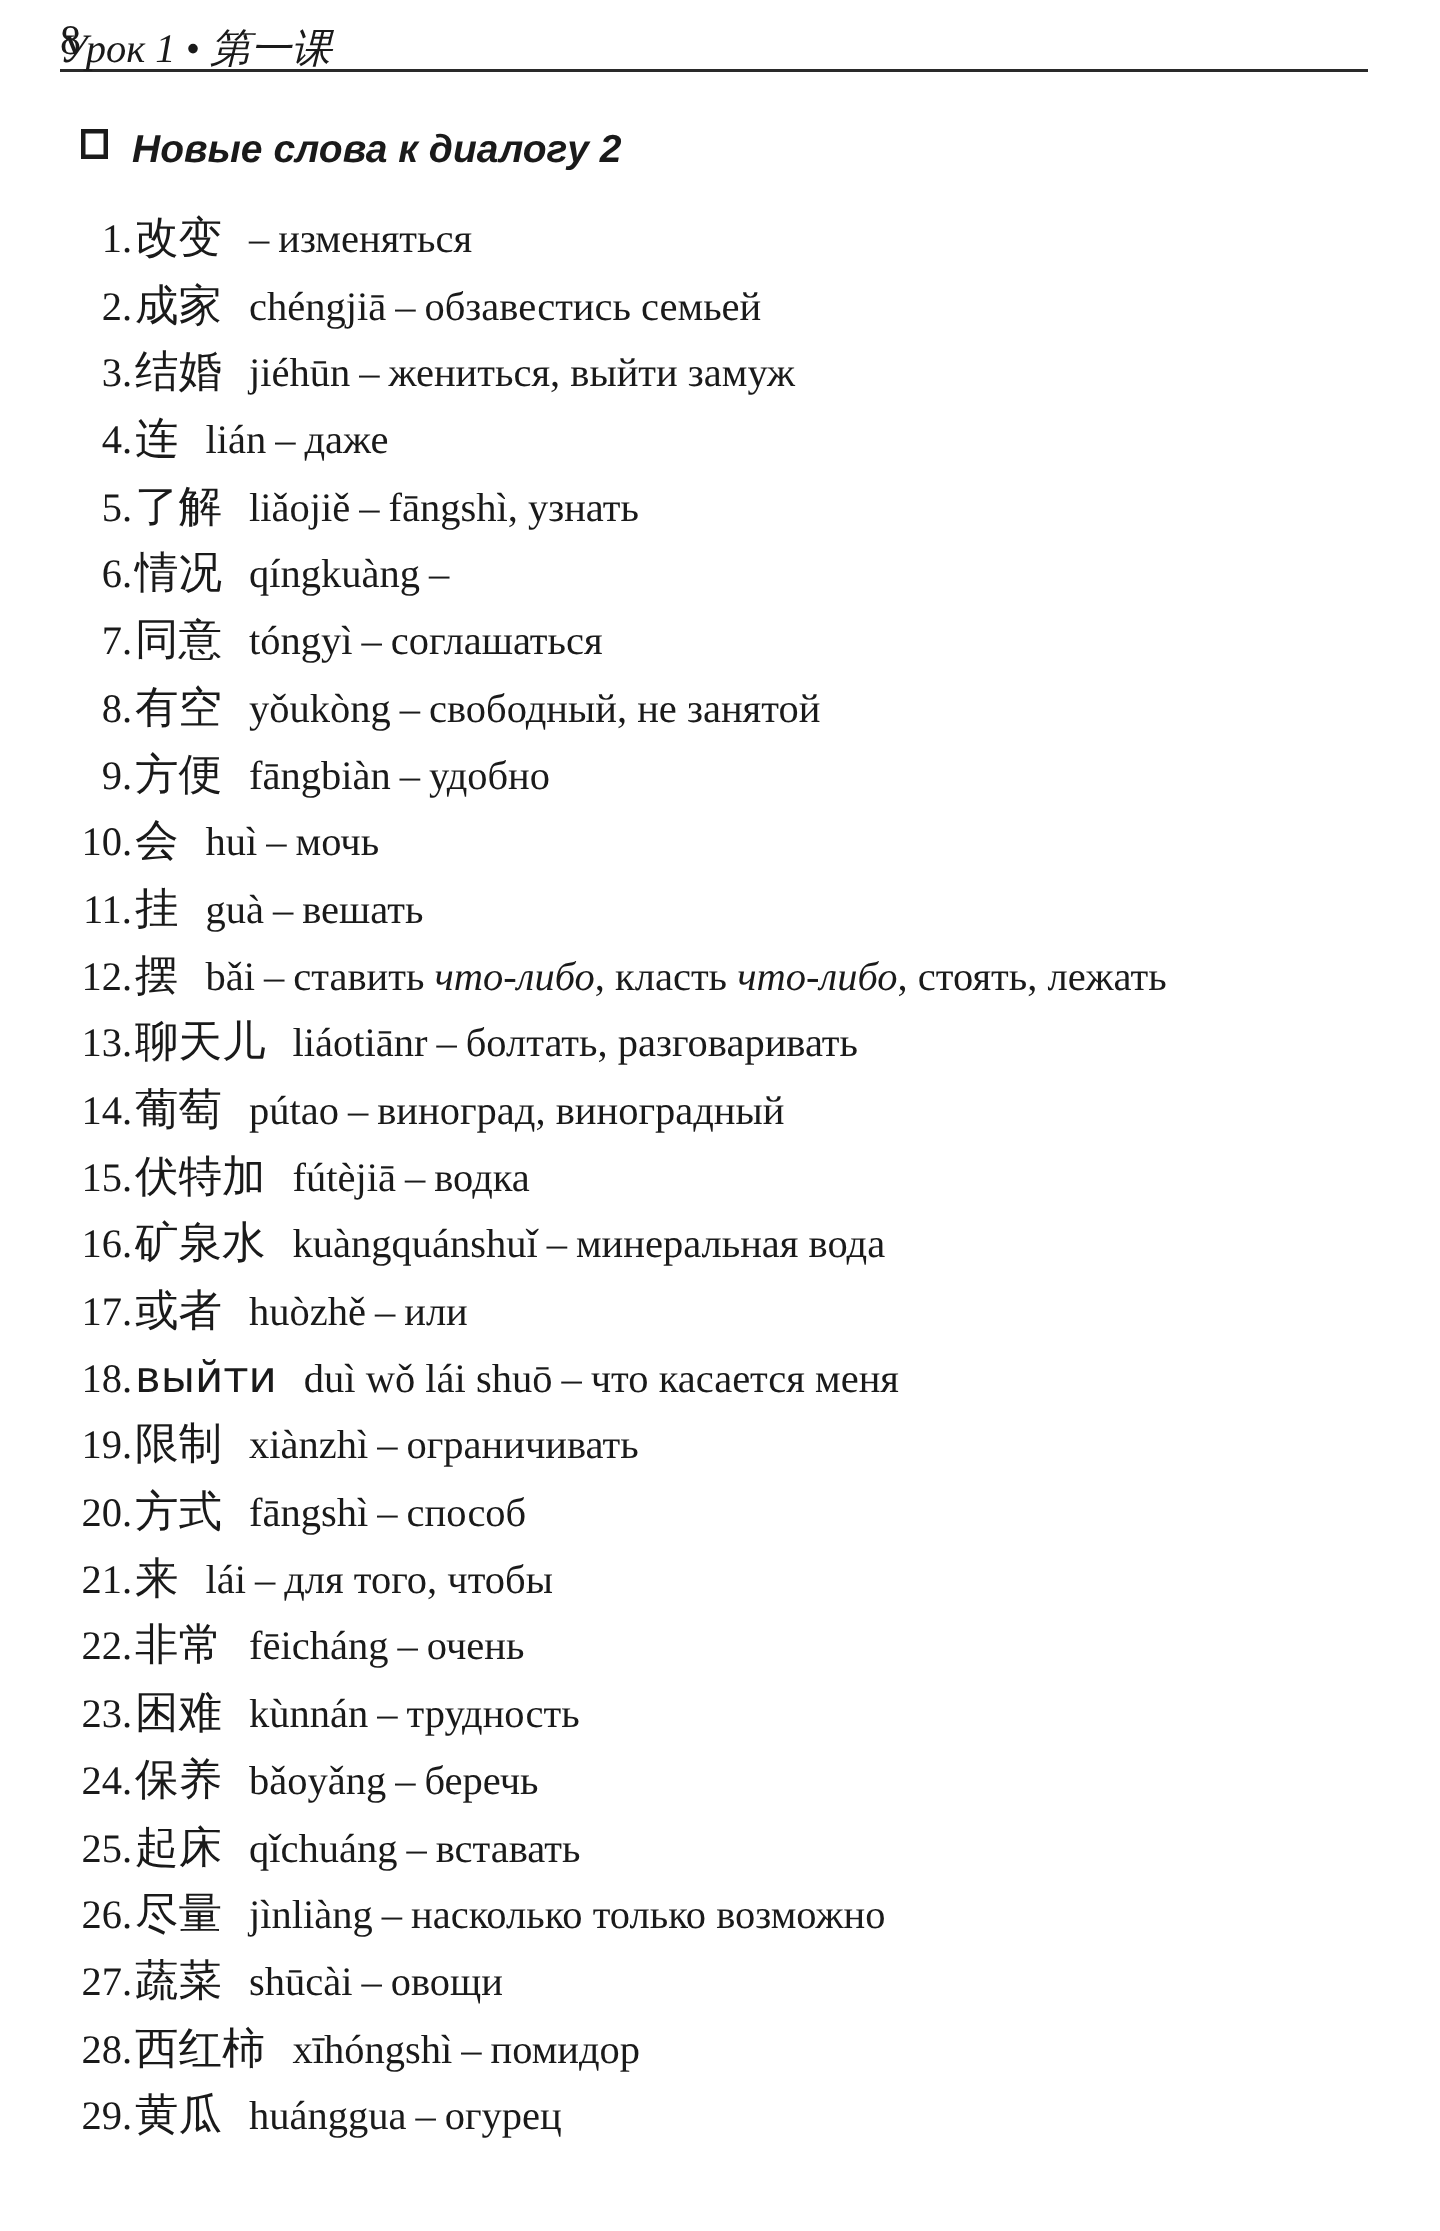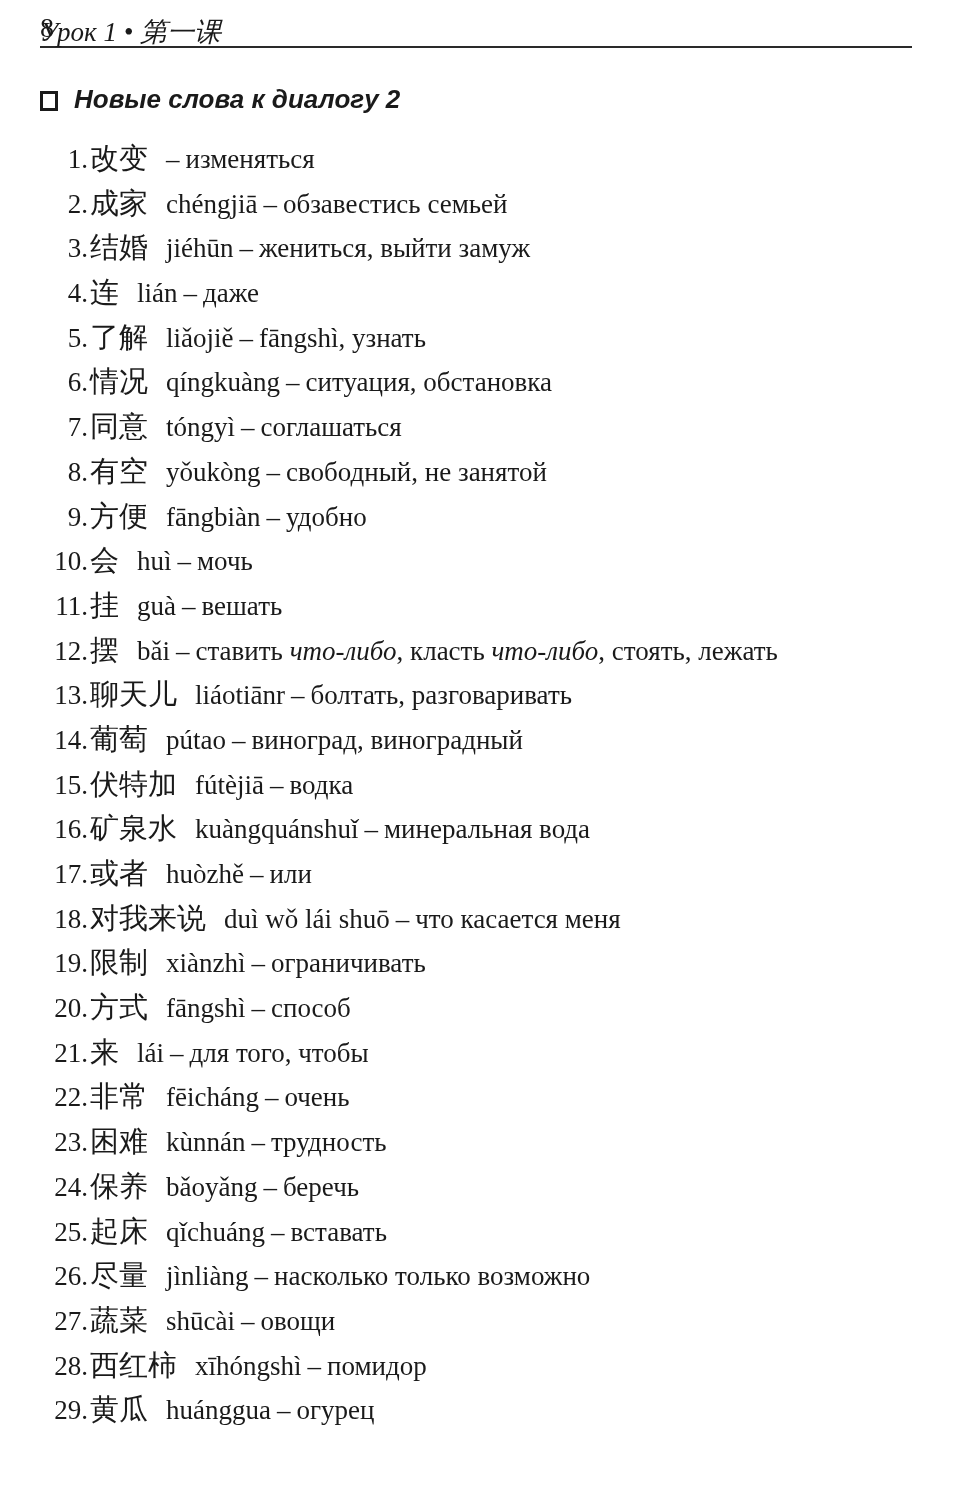--- a/index.html
+++ b/index.html
@@ -1,21 +1,21 @@
 <!DOCTYPE html>
 <html><head>
 <meta charset="utf-8">
 <style>
   html, body { margin: 0; padding: 0; background: #ffffff; }
   body { width: 960px; height: 1487px; position: relative; overflow: hidden; color: #1a1a1a;
          font-family: "Liberation Serif", "DejaVu Serif", serif; }
   .header { position: absolute; left: 40px; top: 8px; width: 872px; height: 38px; border-bottom: 2px solid #2a2a2a; }
   .page-num { position: absolute; left: 0; top: 4px; font-size: 28px; }
   .running-title { position: absolute; left: 0; right: 0; top: 6px; font-size: 27px; font-style: italic; }
-  .section-title { position: absolute; left: 40px; top: 84px; display: flex; align-items: center; }
+  .section-title { position: absolute; left: 54px; top: 84px; display: flex; align-items: flex-start; }
   .box-icon { width: 18px; height: 20px; border: 3px solid #1a1a1a; box-sizing: border-box; margin-right: 16px; margin-top: 2px; }
   .section-title-text { font-family: "Liberation Sans", "DejaVu Sans", sans-serif; font-weight: bold; font-style: italic; font-size: 26px; }
   .vocab-list { position: absolute; left: 38px; top: 136px; margin: 0; padding: 0; list-style: none; }
   .vocab-item { height: 44.7px; line-height: 44.7px; font-size: 27px; white-space: nowrap; display: flex; align-items: baseline; }
   .num { display: inline-block; width: 50px; text-align: right; margin-right: 2px; }
   .hanzi { font-family: "DejaVu Sans", sans-serif; font-size: 29px; margin-right: 18px; }
   .pinyin { margin-right: 6px; }
   .dash { margin-right: 6px; }
   .gloss i { font-style: italic; }
 </style>
@@ -65,21 +65,20 @@
       <span class="hanzi">了解</span>
       <span class="pinyin">liǎojiě</span>
       <span class="dash">–</span>
       <span class="gloss">fāngshì, узнать</span>
     </li>
     <li class="vocab-item">
       <span class="num">6.</span>
       <span class="hanzi">情况</span>
       <span class="pinyin">qíngkuàng</span>
       <span class="dash">–</span>
-      <span class="gloss">ситуация, обстановка</span>
     </li>
     <li class="vocab-item">
       <span class="num">7.</span>
       <span class="hanzi">同意</span>
       <span class="pinyin">tóngyì</span>
       <span class="dash">–</span>
       <span class="gloss">соглашаться</span>
     </li>
     <li class="vocab-item">
       <span class="num">8.</span>
@@ -146,21 +145,21 @@
     </li>
     <li class="vocab-item">
       <span class="num">17.</span>
       <span class="hanzi">或者</span>
       <span class="pinyin">huòzhě</span>
       <span class="dash">–</span>
       <span class="gloss">или</span>
     </li>
     <li class="vocab-item">
       <span class="num">18.</span>
-      <span class="hanzi">对我来说</span>
+      <span class="hanzi">выйти</span>
       <span class="pinyin">duì wǒ lái shuō</span>
       <span class="dash">–</span>
       <span class="gloss">что касается меня</span>
     </li>
     <li class="vocab-item">
       <span class="num">19.</span>
       <span class="hanzi">限制</span>
       <span class="pinyin">xiànzhì</span>
       <span class="dash">–</span>
       <span class="gloss">ограничивать</span>

